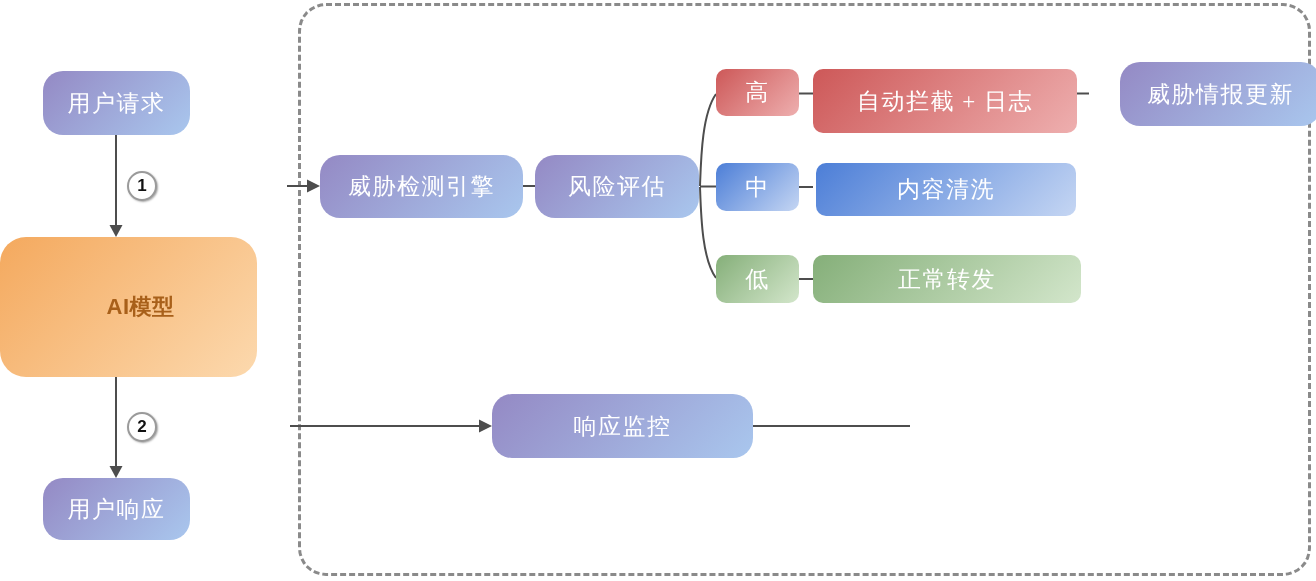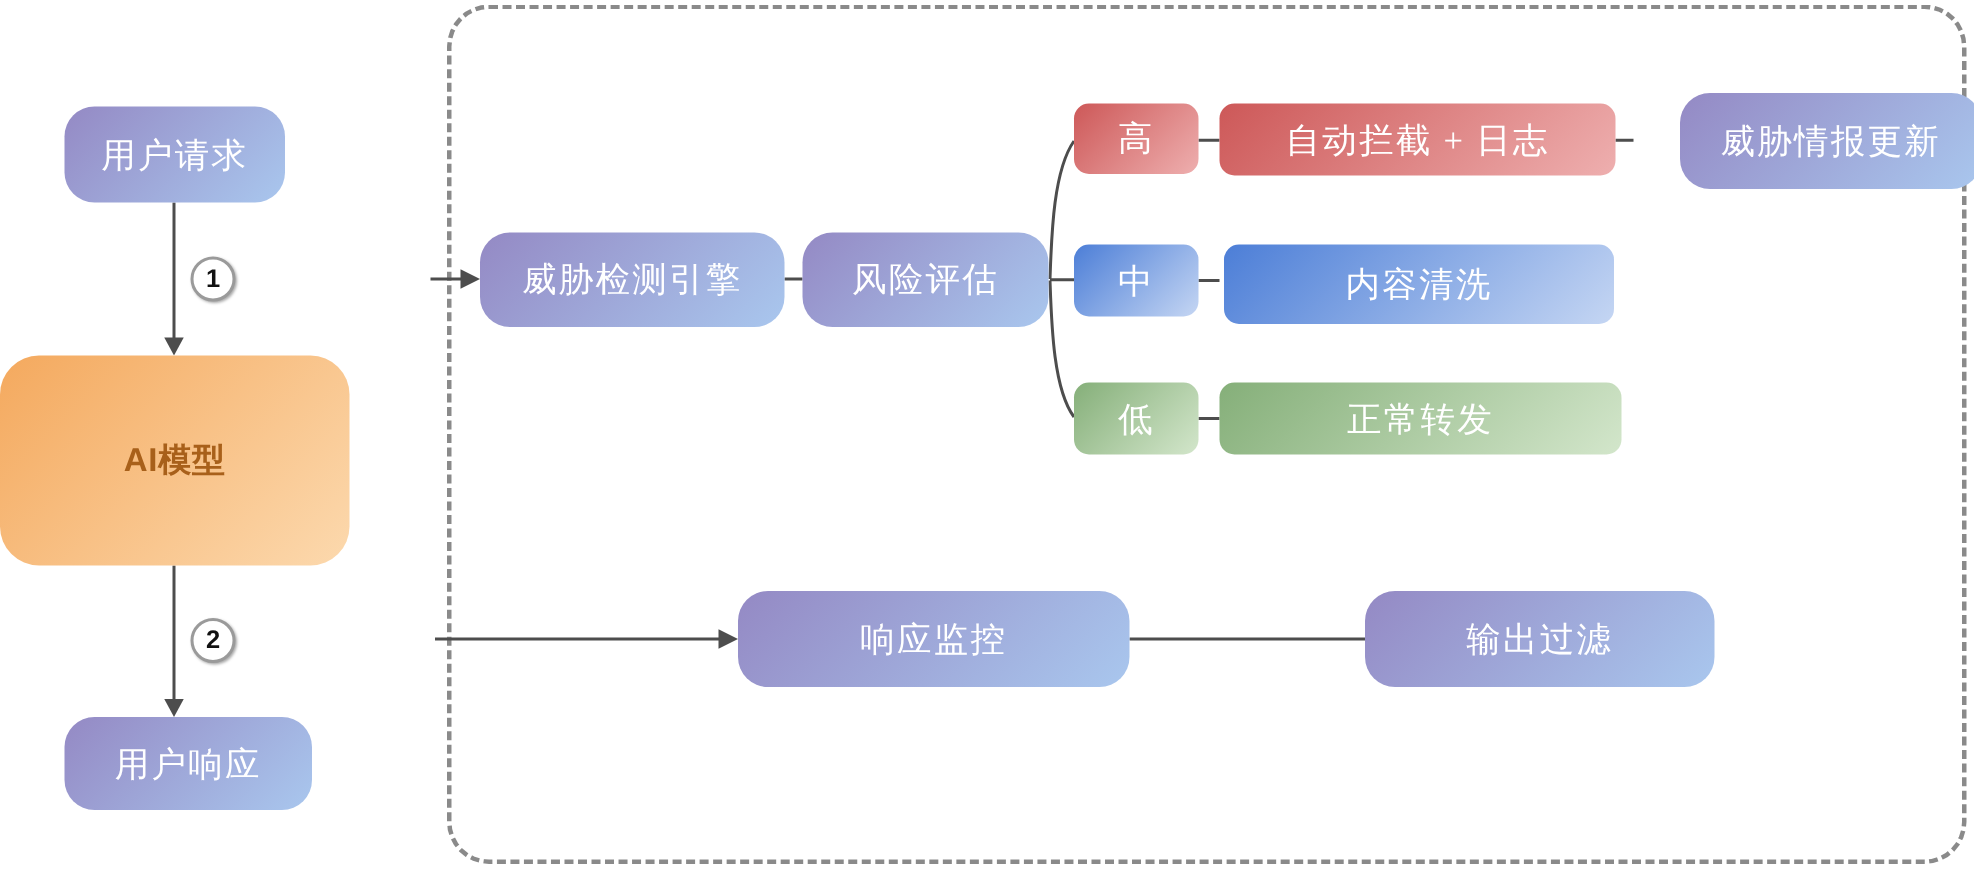--- a/index.html
+++ b/index.html
@@ -22,35 +22,35 @@
   .node{
     position:absolute;z-index:2;
     display:flex;align-items:center;justify-content:center;
     color:#ffffff;font-size:23px;letter-spacing:1.5px;
     border-radius:20px;white-space:nowrap;
   }
   .purple{background:linear-gradient(135deg,#9489c4 0%,#a9c7ee 100%);}
   .red{background:linear-gradient(135deg,#cd5858 0%,#eeafaf 100%);}
   .blue{background:linear-gradient(135deg,#4c7ed7 0%,#c5d6f3 100%);}
   .green{background:linear-gradient(135deg,#85af79 0%,#d3e6cb 100%);}
-  .orange{background:linear-gradient(135deg,#f4a95e 0%,#fcd9ae 100%);}
+  .orange{background:linear-gradient(135deg,#f4a95e 0%,#fcd9ae 100%);padding-left:24px;}
 
   [data-name="node-user-request"]{left:43px;top:71px;width:147px;height:64px;}
   [data-name="node-ai-model"]{
     left:0px;top:237px;width:233px;height:140px;border-radius:26px;
     font-family:"Liberation Sans","DejaVu Sans",sans-serif;
     font-weight:bold;font-size:22px;color:#a8601a;letter-spacing:0.5px;
   }
-  [data-name="node-user-response"]{left:43px;top:478px;width:165px;height:62px;}
+  [data-name="node-user-response"]{left:43px;top:478px;width:147px;height:62px;}
 
   [data-name="node-threat-engine"]{left:320px;top:155px;width:203px;height:63px;}
   [data-name="node-risk-assessment"]{left:535px;top:155px;width:164px;height:63px;}
 
   [data-name="node-level-high"]{left:716px;top:69px;width:83px;height:47px;border-radius:10px;}
-  [data-name="node-action-high"]{left:813px;top:69px;width:264px;height:48px;border-radius:10px;}
+  [data-name="node-action-high"]{left:813px;top:69px;width:264px;height:64px;border-radius:10px;}
   [data-name="node-threat-intel"]{left:1120px;top:62px;width:201px;height:64px;}
   [data-name="node-level-medium"]{left:716px;top:163px;width:83px;height:48px;border-radius:10px;}
   [data-name="node-action-medium"]{left:816px;top:163px;width:260px;height:53px;border-radius:10px;}
   [data-name="node-level-low"]{left:716px;top:255px;width:83px;height:48px;border-radius:10px;}
   [data-name="node-action-low"]{left:813px;top:255px;width:268px;height:48px;border-radius:10px;}
 
   [data-name="node-response-monitor"]{left:492px;top:394px;width:261px;height:64px;}
   [data-name="node-output-filter"]{left:910px;top:394px;width:233px;height:64px;}
 
   
@@ -152,17 +152,14 @@
   <div class="node green" data-name="node-level-low">
     <span data-name="node-level-low-label">低</span>
   </div>
   <div class="node green" data-name="node-action-low">
     <span data-name="node-action-low-label">正常转发</span>
   </div>
 
   <div class="node purple" data-name="node-response-monitor">
     <span data-name="node-response-monitor-label">响应监控</span>
   </div>
-  <div class="node purple" data-name="node-output-filter">
-    <span data-name="node-output-filter-label">输出过滤</span>
-  </div>
 
 </div>
 
 </body></html>

